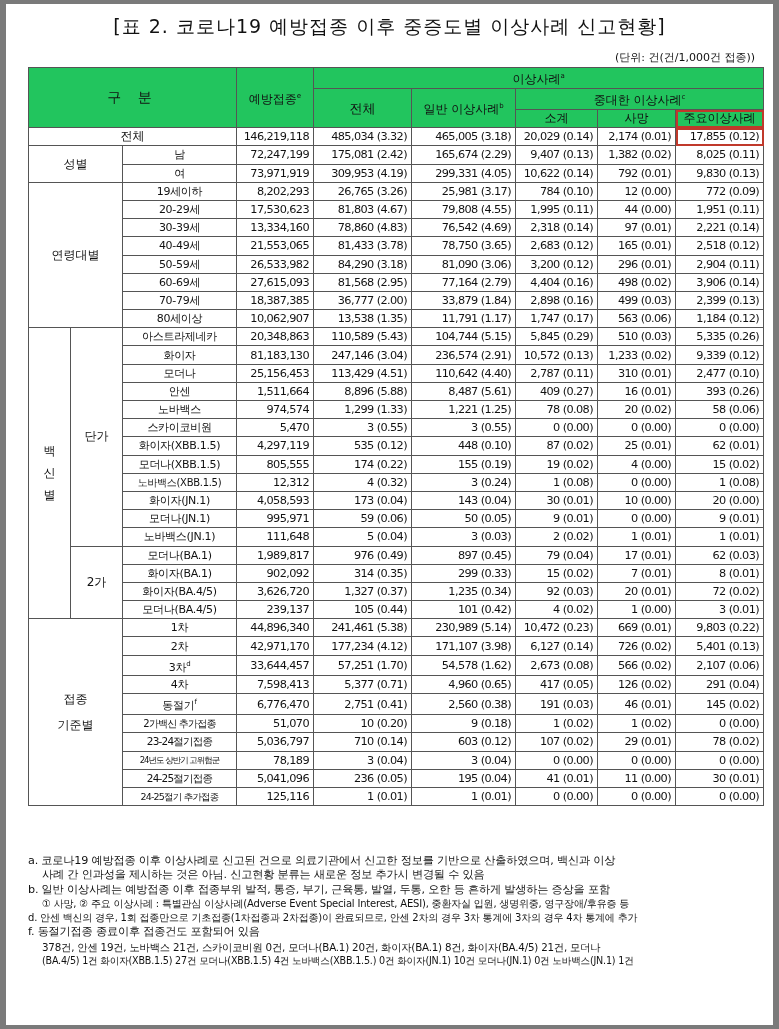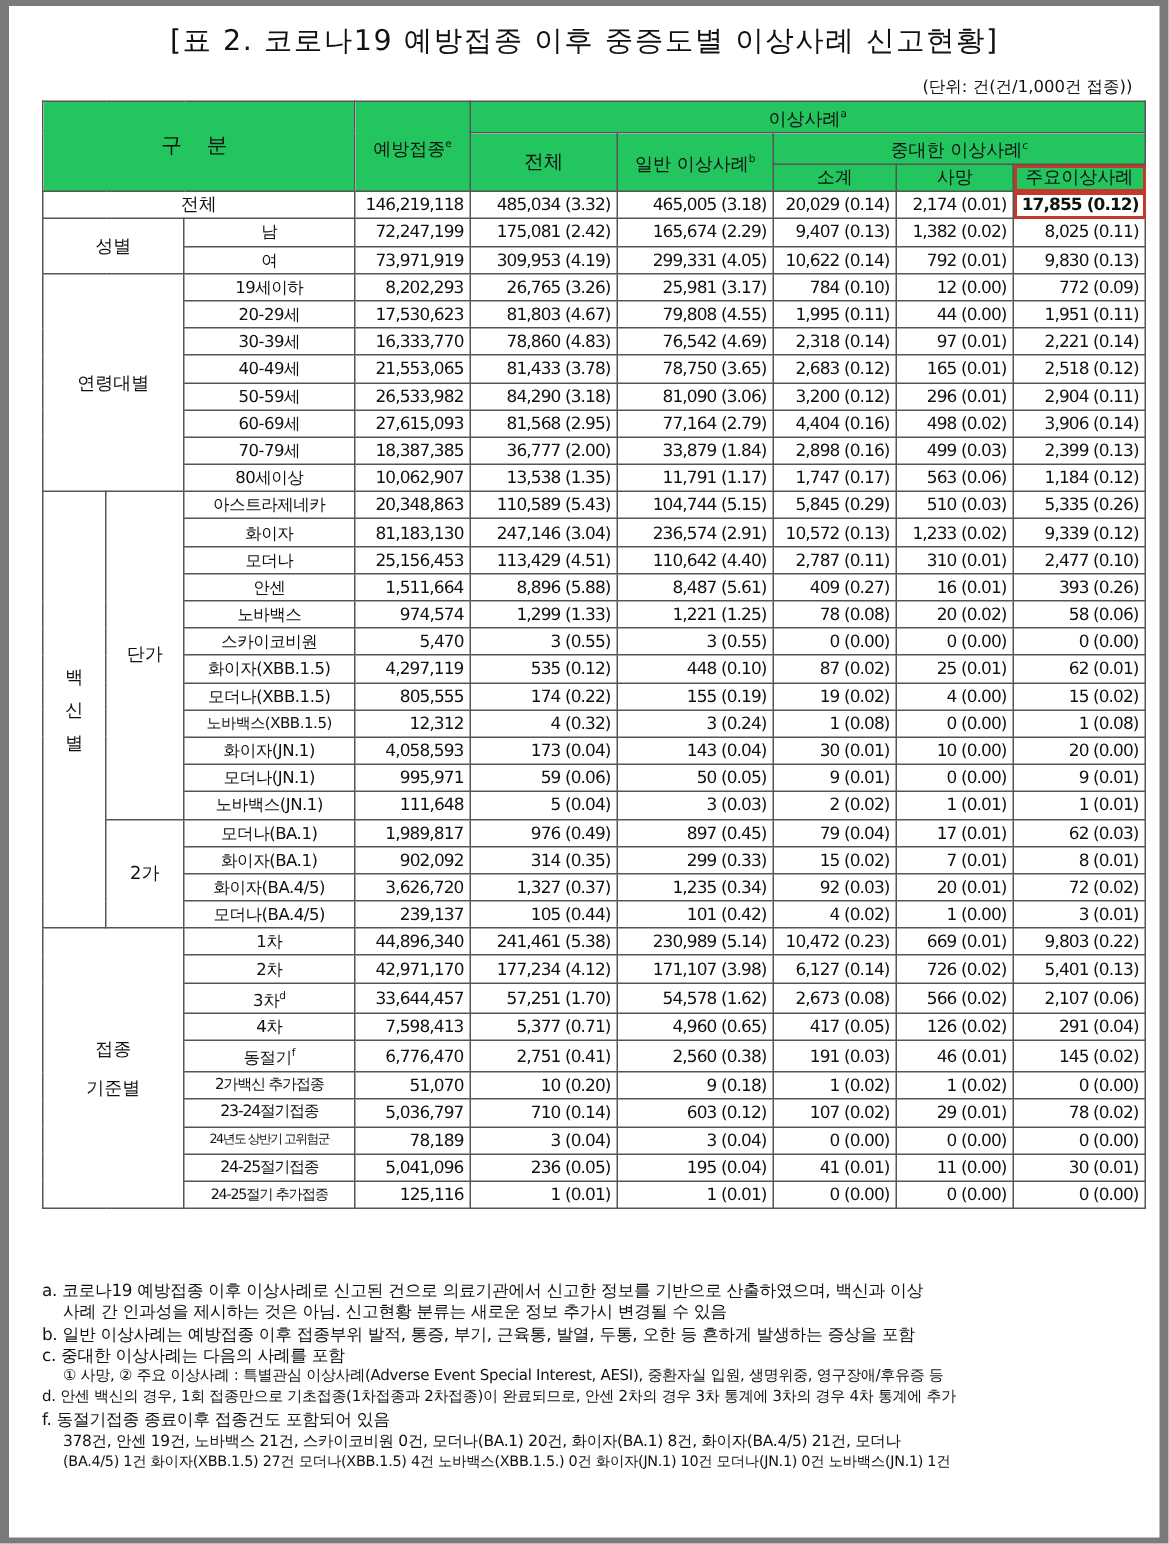--- a/index.html
+++ b/index.html
@@ -6,21 +6,21 @@
   body{width:779px;height:1029px;background:#7a7a7a;position:relative;overflow:hidden;font-family:"DejaVu Sans","Liberation Sans",sans-serif;}
   .page{position:absolute;left:6px;top:4px;width:767px;height:1021px;background:#fff;}
   .title{position:absolute;left:0;top:10px;width:767px;text-align:center;font-size:19px;letter-spacing:1px;color:#111;}
   .unit{position:absolute;right:18px;top:46px;font-size:11px;color:#111;}
   table.main{position:absolute;left:22px;top:63px;width:723px;border-collapse:collapse;font-size:11.3px;color:#111;table-layout:fixed;}
   table.main td, table.main th{border:1px solid #555;padding:0 4px;height:17.2px;line-height:17px;white-space:nowrap;overflow:hidden;}
   table.main th{background:#22c55e;font-weight:normal;text-align:center;font-size:12px;}
   table.main td.num{text-align:right;letter-spacing:-0.6px;}
   table.main td.lbl{text-align:center;font-size:11px;letter-spacing:-0.3px;}
   table.main td.grp{text-align:center;font-size:12px;}
-  .hl{outline:2px solid #c0392b;outline-offset:-2px;font-weight:bold;}
+  .hl{outline:2px solid #c0392b;outline-offset:-2px;}
   sup{font-size:7px;}
   .notes{position:absolute;left:22px;top:850px;width:730px;font-size:11.2px;line-height:14.3px;color:#111;letter-spacing:-0.2px;}
   .notes div{white-space:nowrap;}
   .notes .indent{padding-left:14px;}
   .boxed{border:2px solid #c0392b;padding:0 2px;}
 </style>
 </head>
 <body>
 
 <div class="page">
@@ -100,21 +100,21 @@
       <td class="lbl">20-29세</td>
       <td class="num">17,530,623</td>
       <td class="num">81,803 (4.67)</td>
       <td class="num">79,808 (4.55)</td>
       <td class="num">1,995 (0.11)</td>
       <td class="num">44 (0.00)</td>
       <td class="num">1,951 (0.11)</td>
     </tr>
     <tr>
       <td class="lbl">30-39세</td>
-      <td class="num">16,333,770</td>
+      <td class="num">13,334,160</td>
       <td class="num">78,860 (4.83)</td>
       <td class="num">76,542 (4.69)</td>
       <td class="num">2,318 (0.14)</td>
       <td class="num">97 (0.01)</td>
       <td class="num">2,221 (0.14)</td>
     </tr>
     <tr>
       <td class="lbl">40-49세</td>
       <td class="num">21,553,065</td>
       <td class="num">81,433 (3.78)</td>
@@ -400,20 +400,19 @@
       <td class="num">0 (0.00)</td>
       <td class="num">0 (0.00)</td>
     </tr>
   </tbody>
     </table>
 
   <div class="notes">
     <div>a. 코로나19 예방접종 이후 이상사례로 신고된 건으로 의료기관에서 신고한 정보를 기반으로 산출하였으며, 백신과 이상</div>
     <div class="indent">사례 간 인과성을 제시하는 것은 아님. 신고현황 분류는 새로운 정보 추가시 변경될 수 있음</div>
     <div>b. 일반 이상사례는 예방접종 이후 접종부위 발적, 통증, 부기, 근육통, 발열, 두통, 오한 등 흔하게 발생하는 증상을 포함</div>
-    <div>c. 중대한 이상사례는 다음의 사례를 포함</div>
     <div class="indent" style="font-size:10px;">① 사망, ② 주요 이상사례 : 특별관심 이상사례(Adverse Event Special Interest, AESI), 중환자실 입원, 생명위중, 영구장애/후유증 등</div>
     <div style="font-size:10px;">d. 안센 백신의 경우, 1회 접종만으로 기초접종(1차접종과 2차접종)이 완료되므로, 안센 2차의 경우 3차 통계에 3차의 경우 4차 통계에 추가</div>
     <div>f. 동절기접종 종료이후 접종건도 포함되어 있음</div>
     <div class="indent" style="font-size:10.3px;">378건, 안센 19건, 노바백스 21건, 스카이코비원 0건, 모더나(BA.1) 20건, 화이자(BA.1) 8건, 화이자(BA.4/5) 21건, 모더나</div>
     <div class="indent" style="font-size:9.6px;">(BA.4/5) 1건 화이자(XBB.1.5) 27건 모더나(XBB.1.5) 4건 노바백스(XBB.1.5.) 0건 화이자(JN.1) 10건 모더나(JN.1) 0건 노바백스(JN.1) 1건</div>
   </div>
 </div>
 
 </body></html>

